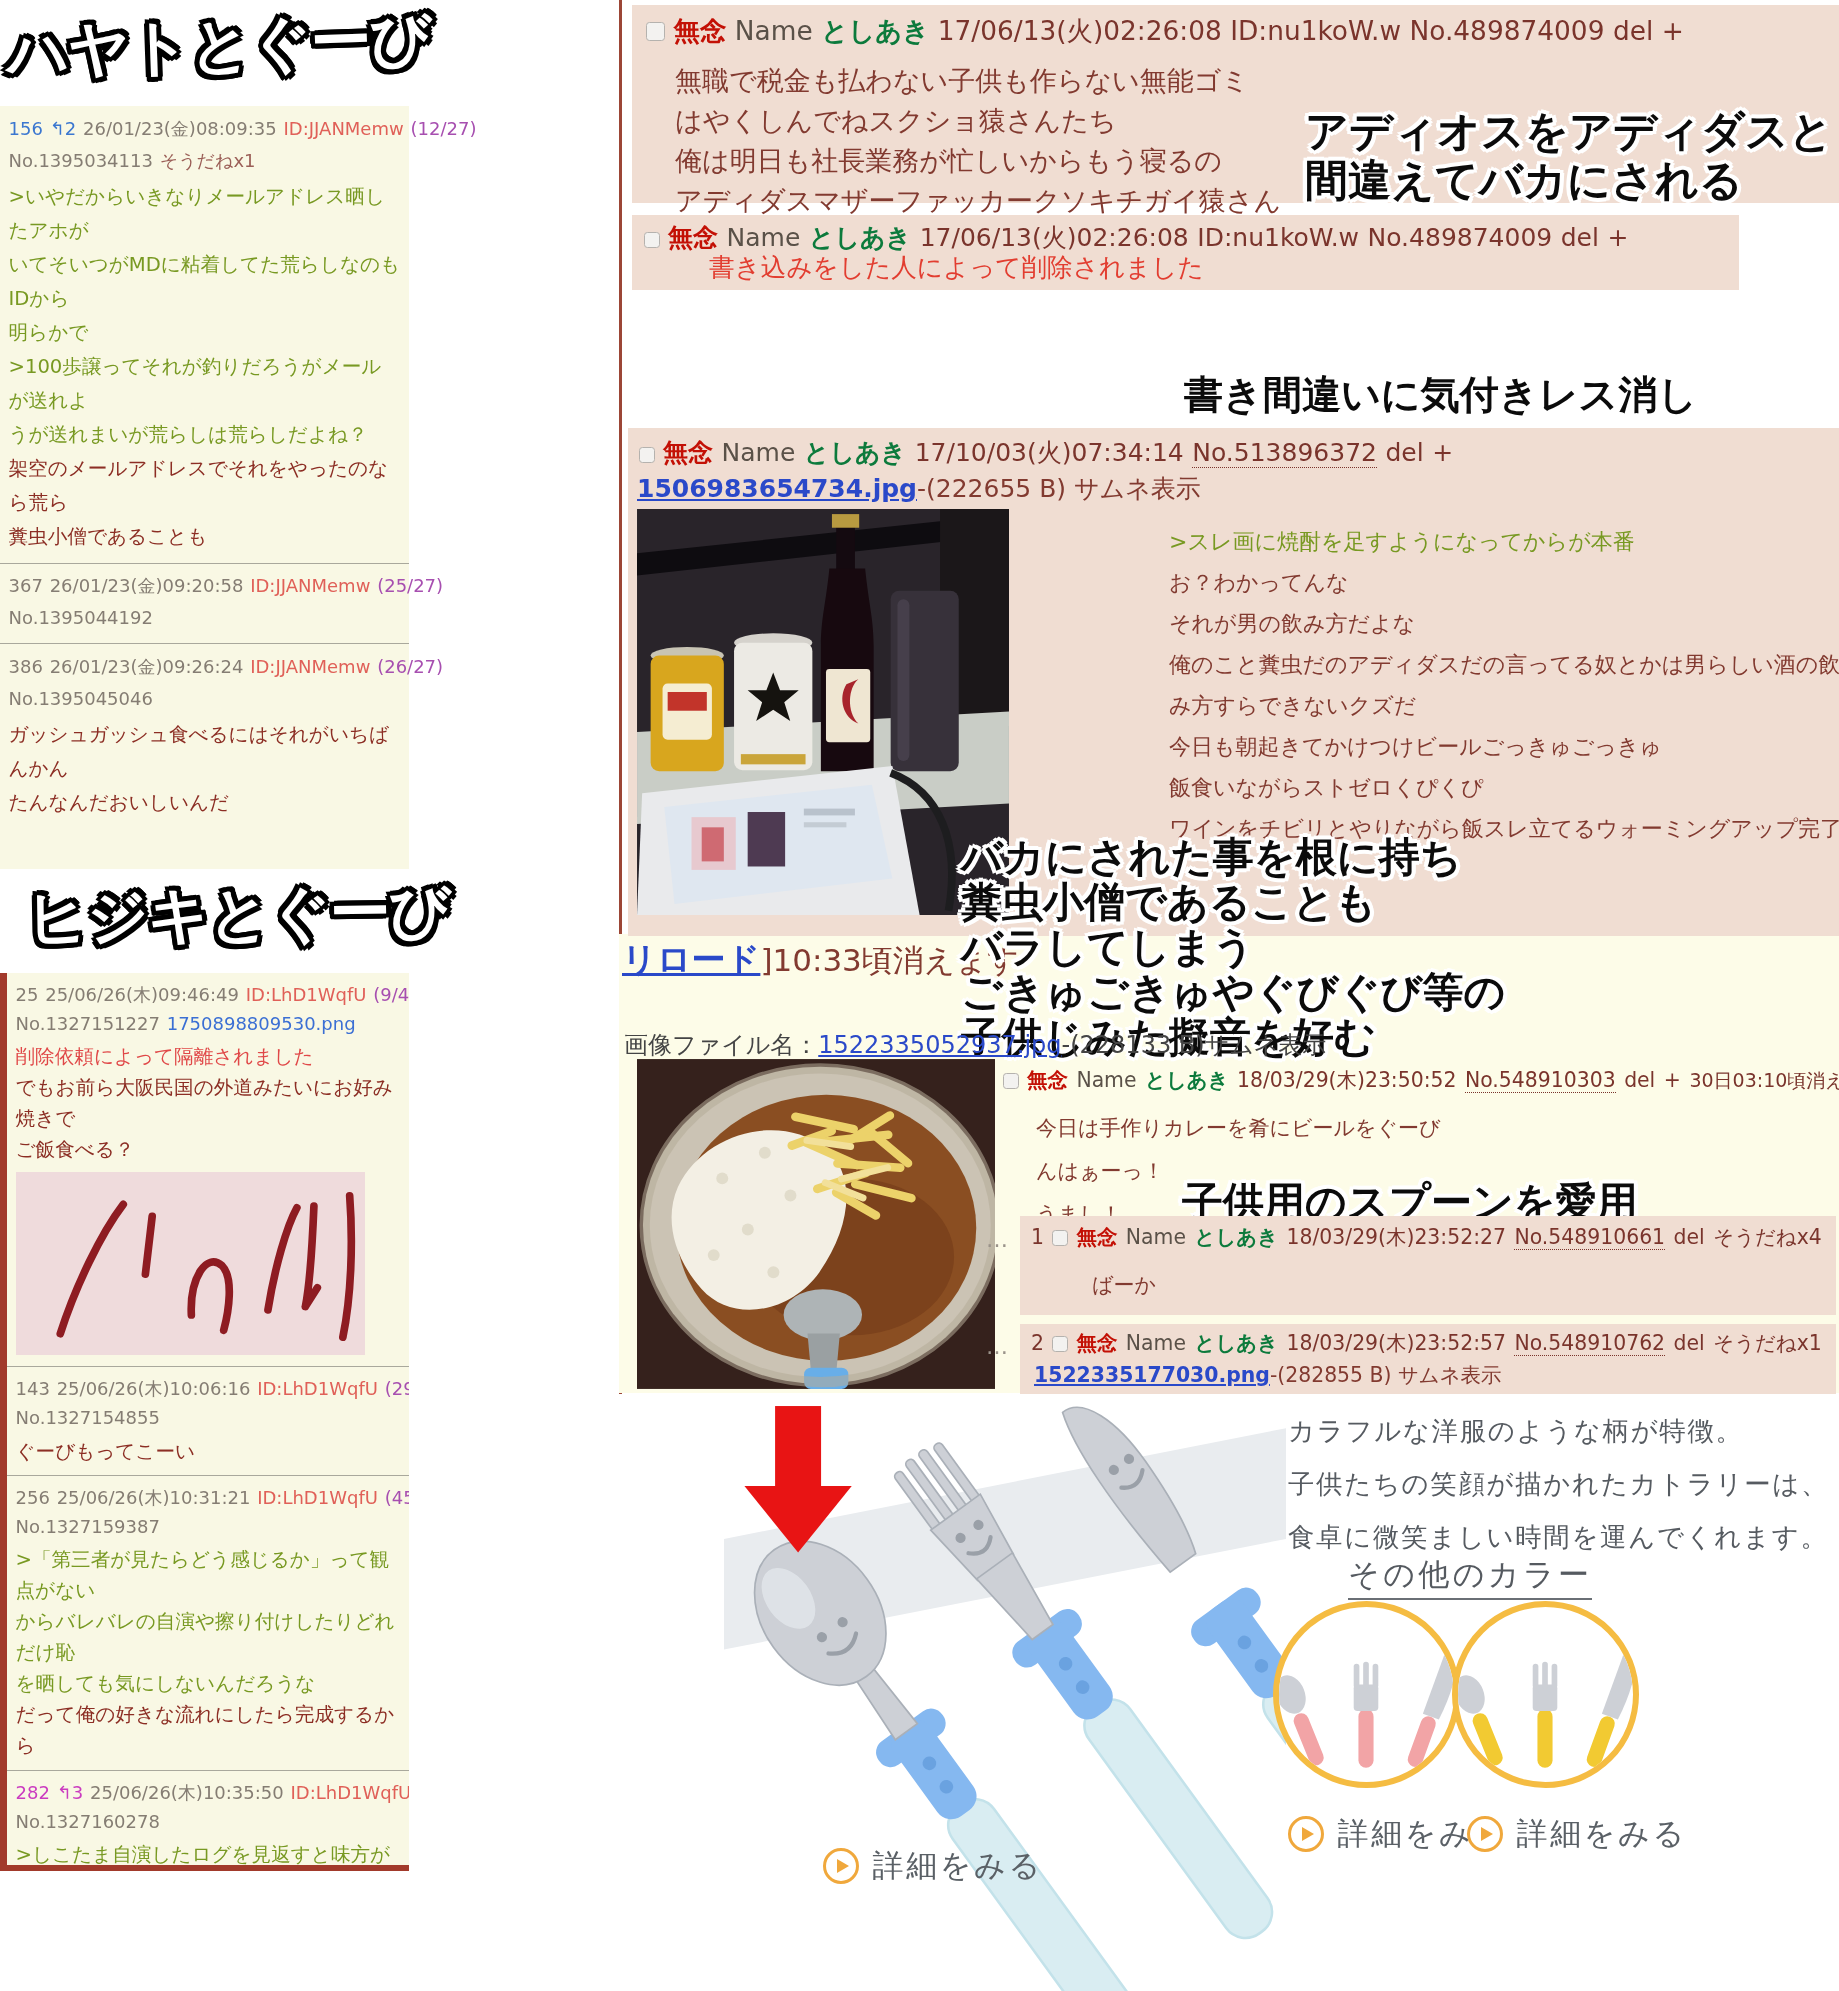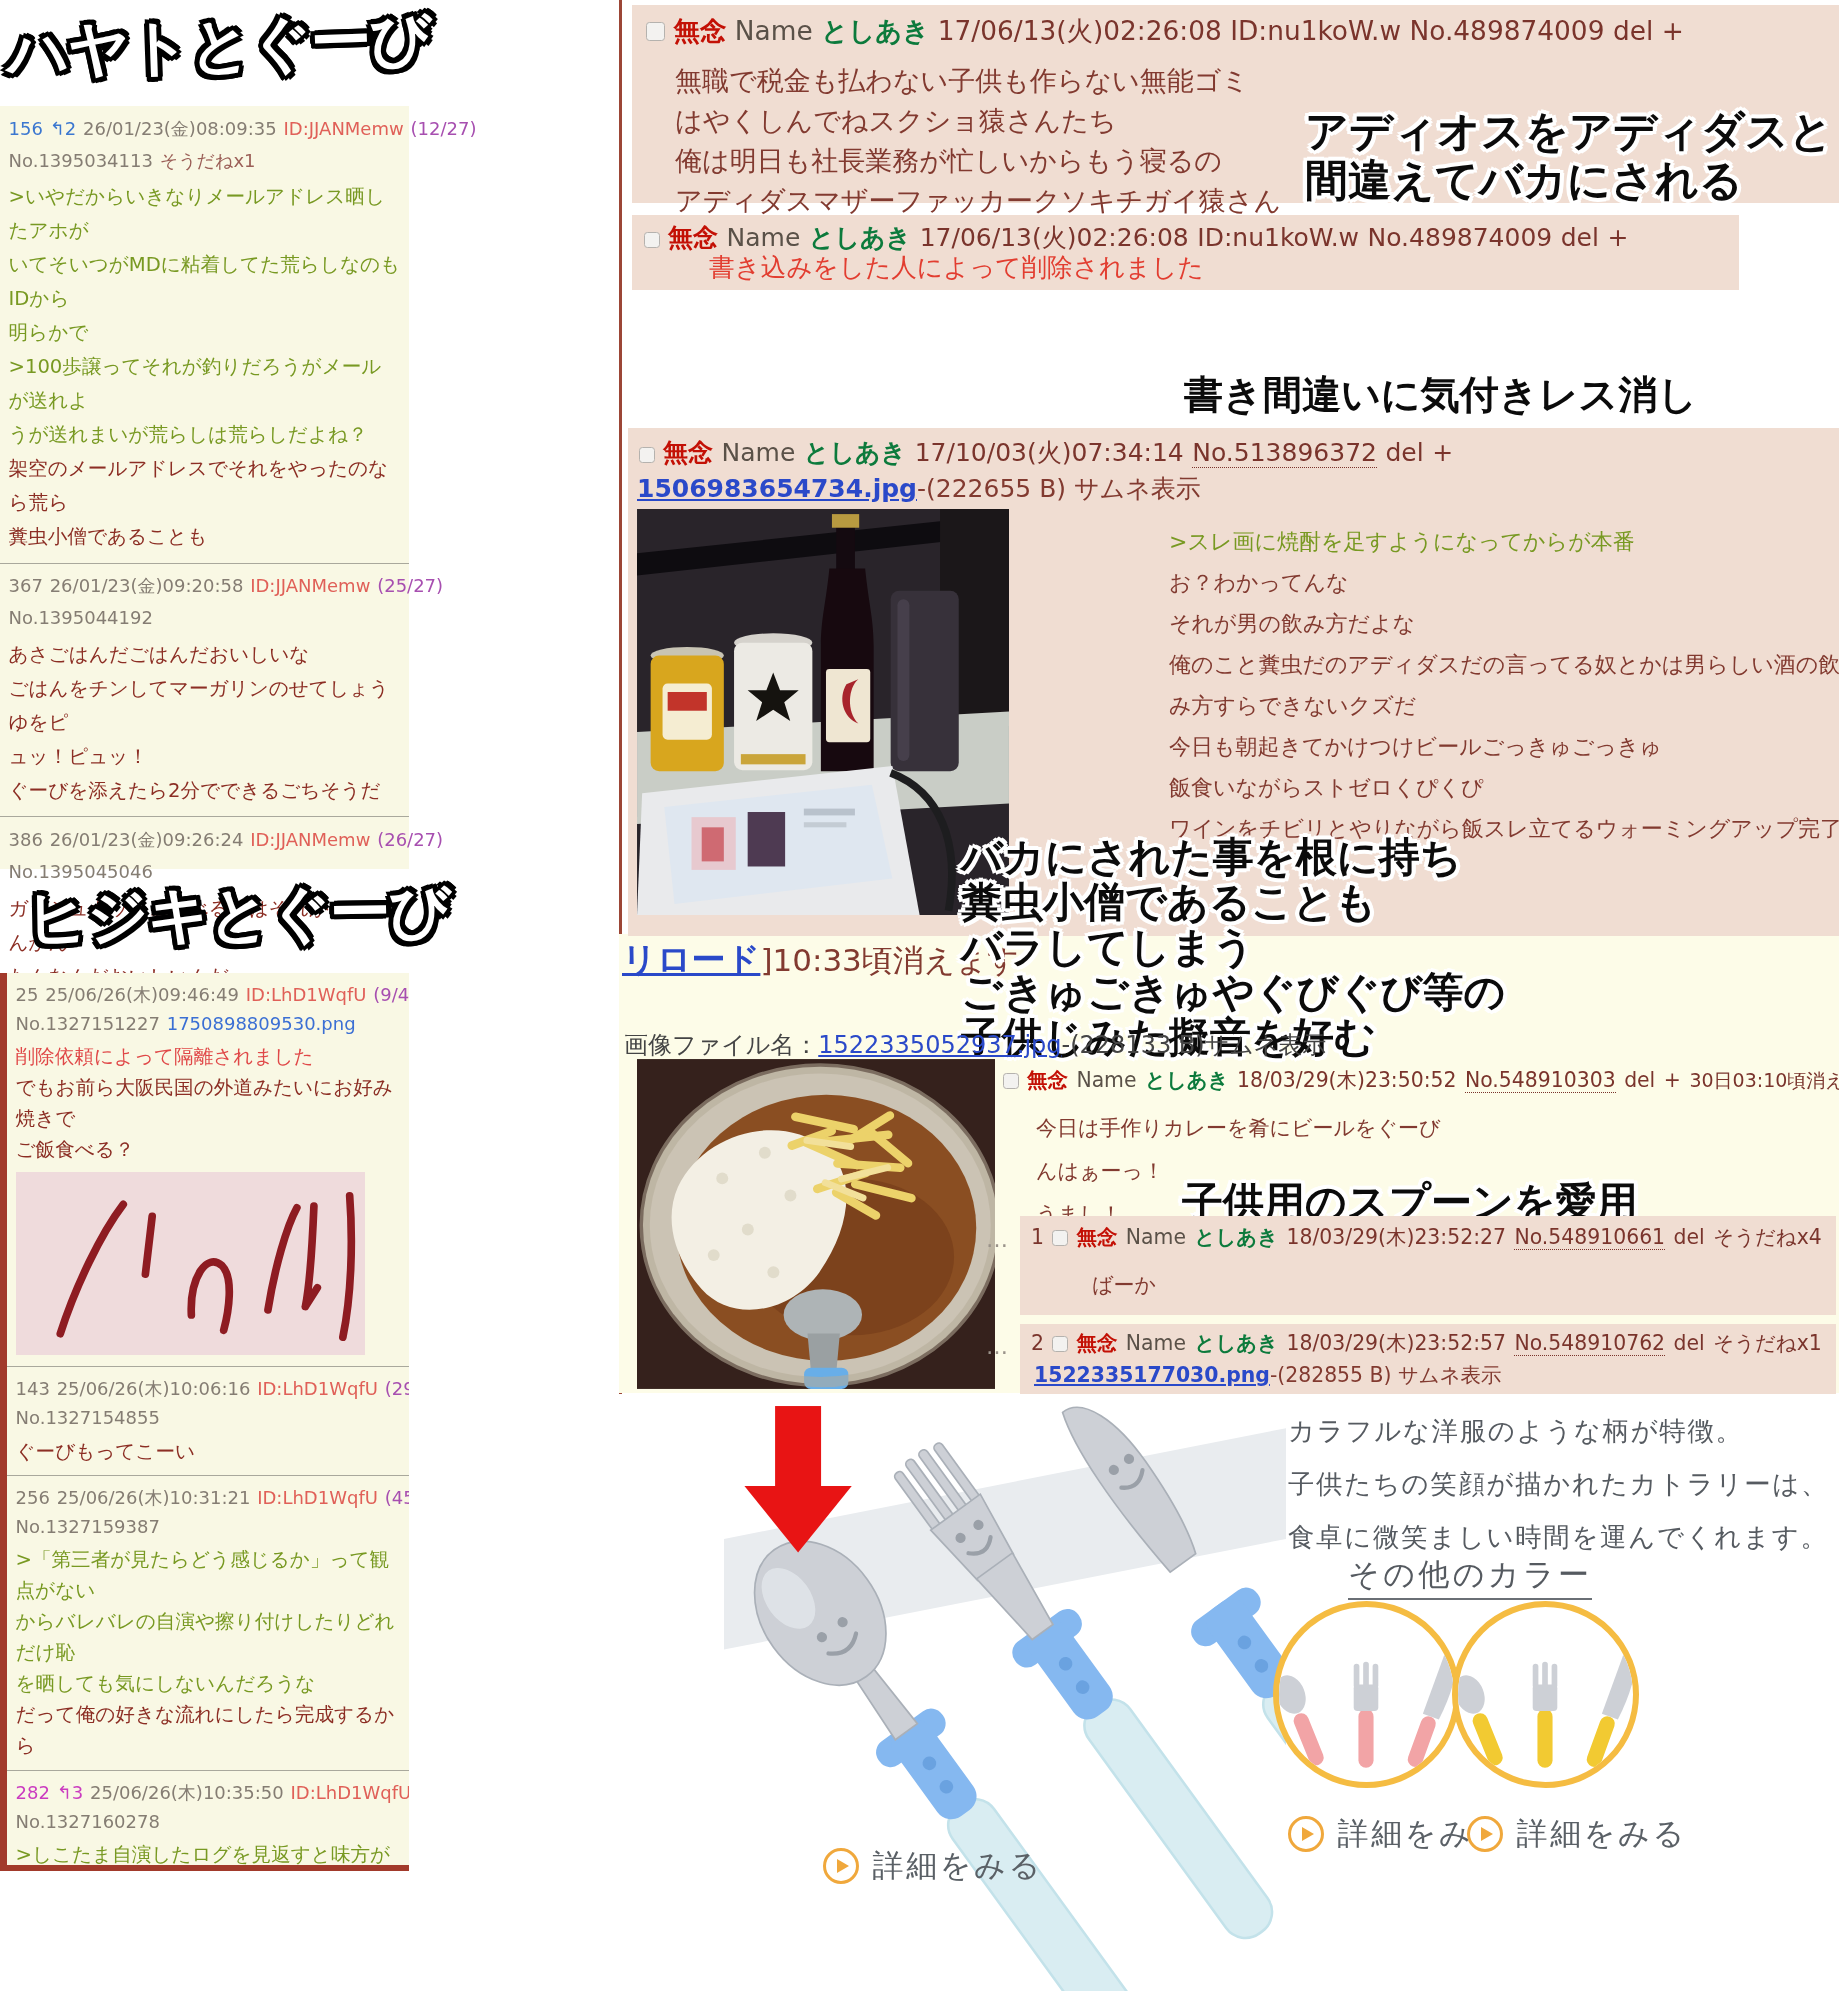--- a/index.html
+++ b/index.html
@@ -88,26 +88,20 @@
         <div class="bg">うが送れまいが荒らしは荒らしだよね？</div>
         <div class="bm">架空のメールアドレスでそれをやったのなら荒ら</div>
         <div class="bm">糞虫小僧であることも</div>
       </div>
     </div>
     <div class="ldiv"></div>
 
     <div class="lpost">
       <div class="lhead"><span>367</span><span>26/01/23(金)09:20:58</span><span class="hid">ID:JJANMemw</span><span class="hcnt">(25/27)</span></div>
       <div class="lhead"><span>No.1395044192</span></div>
-      <div class="lbody">
-        <div class="bm">あさごはんだごはんだおいしいな</div>
-        <div class="bm">ごはんをチンしてマーガリンのせてしょうゆをピ</div>
-        <div class="bm">ュッ！ピュッ！</div>
-        <div class="bm">ぐーびを添えたら2分でできるごちそうだ</div>
-      </div>
     </div>
     <div class="ldiv"></div>
 
     <div class="lpost">
       <div class="lhead"><span>386</span><span>26/01/23(金)09:26:24</span><span class="hid">ID:JJANMemw</span><span class="hcnt">(26/27)</span></div>
       <div class="lhead"><span>No.1395045046</span></div>
       <div class="lbody">
         <div class="bm">ガッシュガッシュ食べるにはそれがいちばんかん</div>
         <div class="bm">たんなんだおいしいんだ</div>
       </div>

